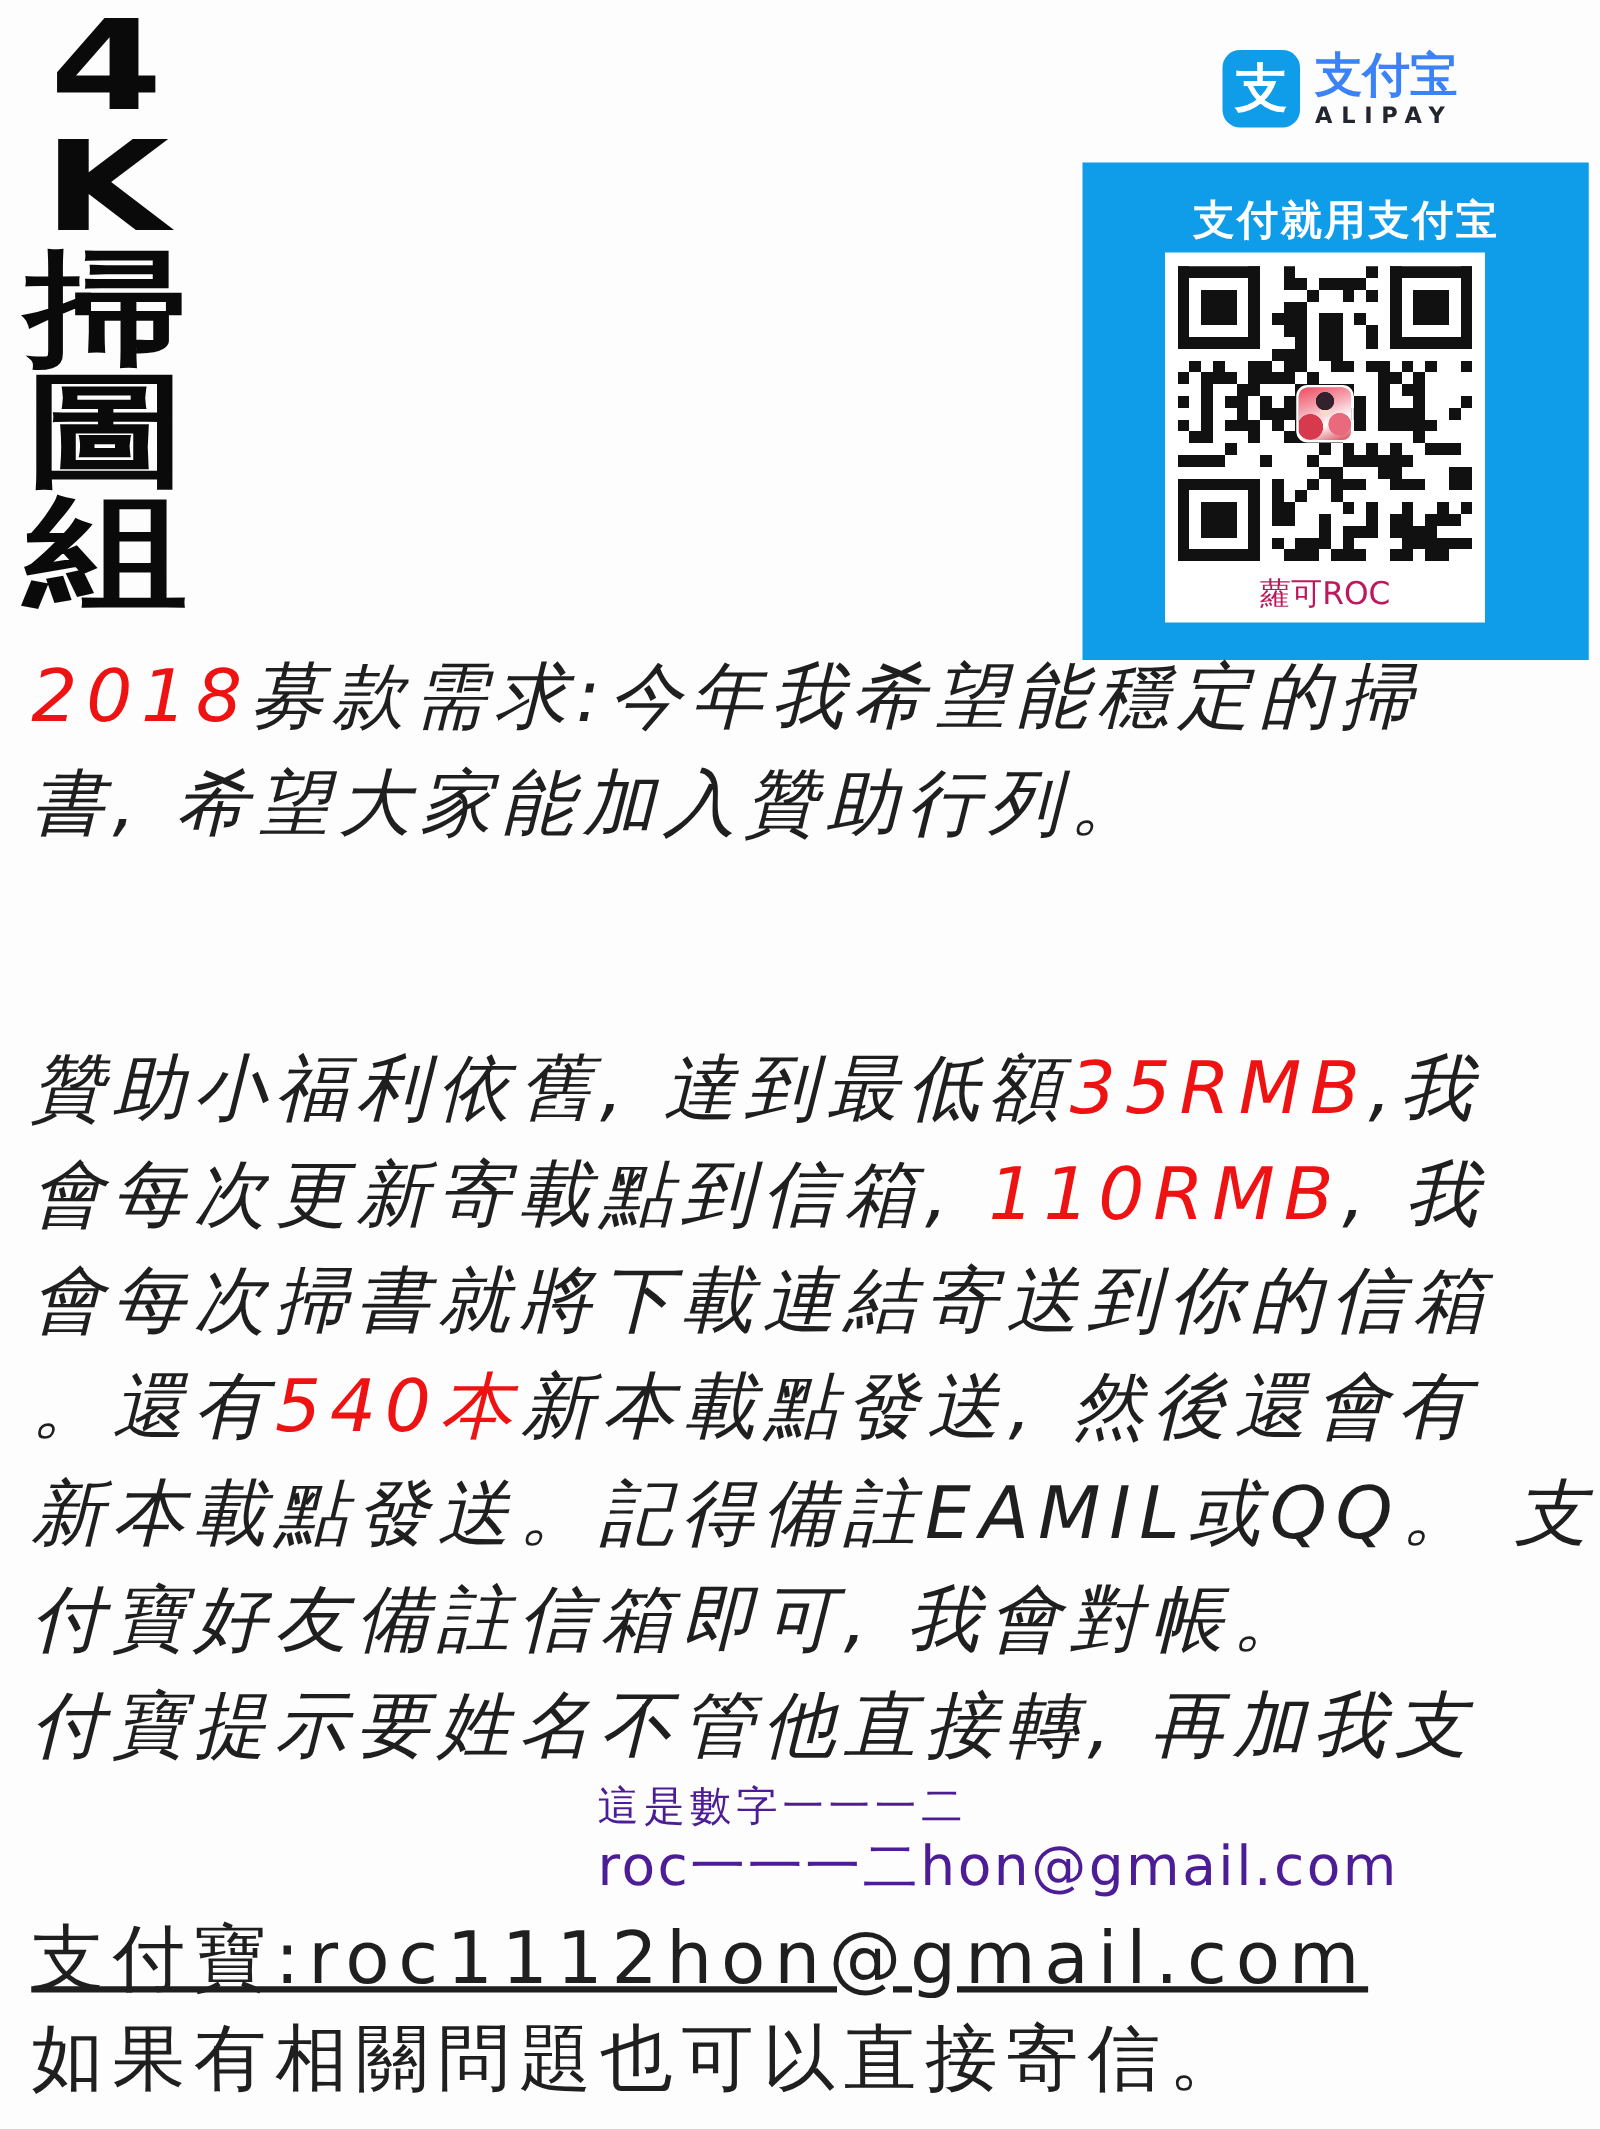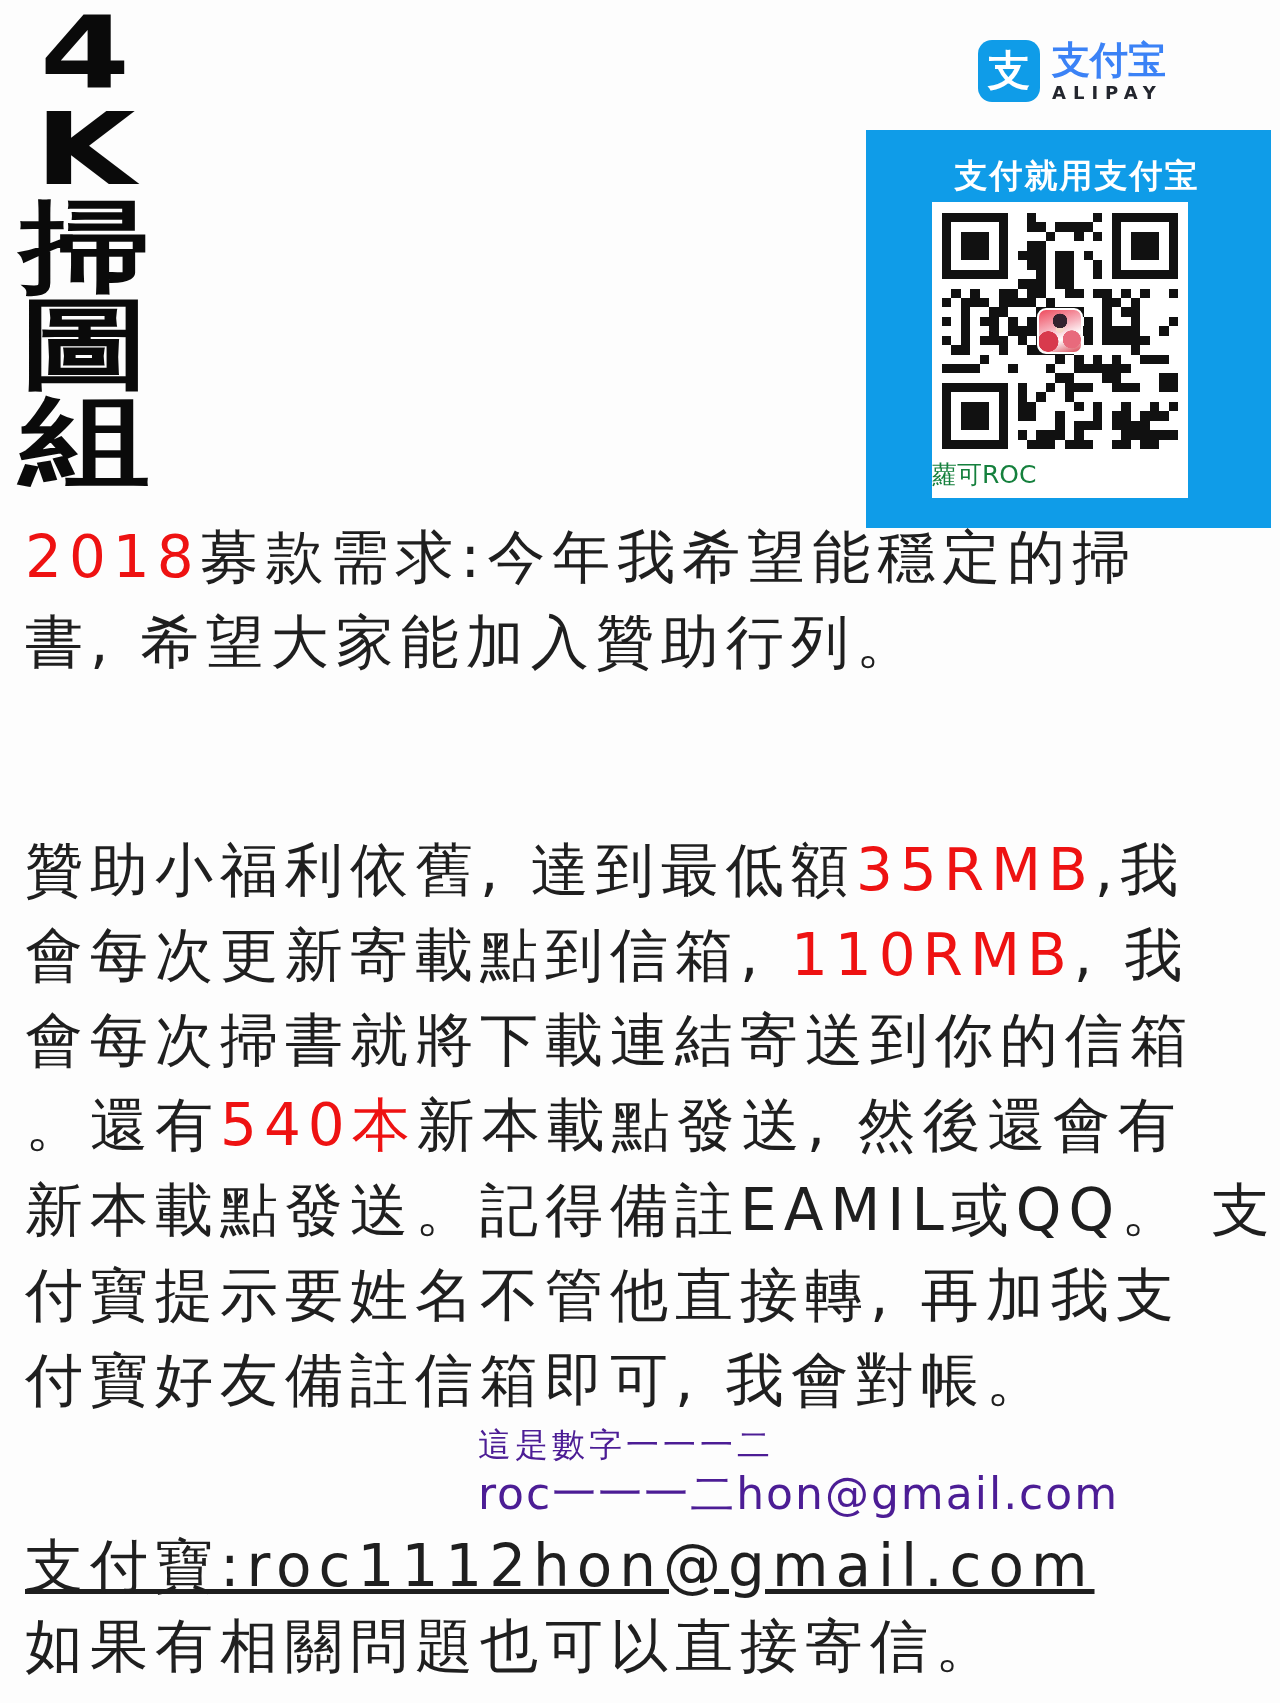--- a/index.html
+++ b/index.html
@@ -37,26 +37,26 @@
   .qr-avatar {
     position:absolute; left:95px; top:95px; width:46px; height:46px;
     border-radius:9px; border:2px solid #ffffff; box-sizing:border-box;
     background:
       radial-gradient(circle at 50% 26%, #33222e 0 19%, rgba(0,0,0,0) 20%),
       radial-gradient(circle at 50% 44%, #f7d9c8 0 13%, rgba(0,0,0,0) 14%),
       radial-gradient(circle at 22% 75%, #d83a4d 0 22%, rgba(0,0,0,0) 23%),
       radial-gradient(circle at 78% 70%, #e86a7c 0 20%, rgba(0,0,0,0) 21%),
       linear-gradient(160deg, #ef4a5c 0%, #f6aab6 38%, #ffffff 66%, #d8404f 100%);
   }
-  .qr-label { position:absolute; left:0; bottom:7px; width:100%; font-size:25px; color:#15803d; }
+  .qr-label { position:absolute; left:0; bottom:7px; width:100%; text-align:center; font-size:25px; color:#be185d; }
 
   
   .hand { position:absolute; left:25px; white-space:nowrap; font-size:58px; letter-spacing:7px; color:#1f1f1f; }
   .para { line-height:85px; }
-  .para .ln { white-space:nowrap; }
+  .para .ln { white-space:nowrap;font-style:italic; }
   .red { color:#ee1212; }
 
   .note { position:absolute; left:478px; top:1422px; color:#4c1d95; }
   .note .n1 { font-size:33px; letter-spacing:4px; line-height:46px; }
   .note .n2 { font-size:44px; letter-spacing:2px; line-height:52px; }
 
   .footer1 { top:1528px;text-decoration:underline; }
   .footer2 { top:1608px; }
 </style>
 </head>
@@ -313,22 +313,22 @@
     <div class="ln"><span class="red">2018</span><span>募款需求:今年我希望能穩定的掃</span></div>
     <div class="ln"><span>書, 希望大家能加入贊助行列。</span></div>
   </div>
 
   <div class="hand para" style="top:828px;">
     <div class="ln"><span>贊助小福利依舊, 達到最低額</span><span class="red">35RMB</span><span>,我</span></div>
     <div class="ln"><span>會每次更新寄載點到信箱, </span><span class="red">110RMB</span><span>, 我</span></div>
     <div class="ln"><span>會每次掃書就將下載連結寄送到你的信箱</span></div>
     <div class="ln"><span>。還有</span><span class="red">540本</span><span>新本載點發送, 然後還會有</span></div>
     <div class="ln"><span>新本載點發送。記得備註EAMIL或QQ。 支</span></div>
+    <div class="ln"><span>付寶好友備註信箱即可, 我會對帳。</span></div>
     <div class="ln"><span>付寶提示要姓名不管他直接轉, 再加我支</span></div>
-    <div class="ln"><span>付寶好友備註信箱即可, 我會對帳。</span></div>
   </div>
 
   <div class="note">
     <div class="n1">這是數字一一一二</div>
     <div class="n2">roc一一一二hon@gmail.com</div>
   </div>
 
   <div class="hand footer1">支付寶:roc1112hon@gmail.com</div>
   <div class="hand footer2">如果有相關問題也可以直接寄信。</div>
 

